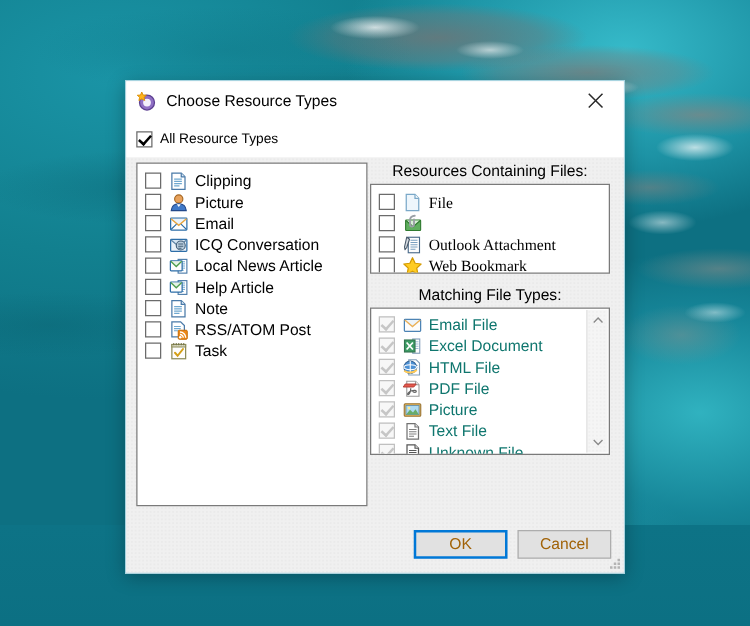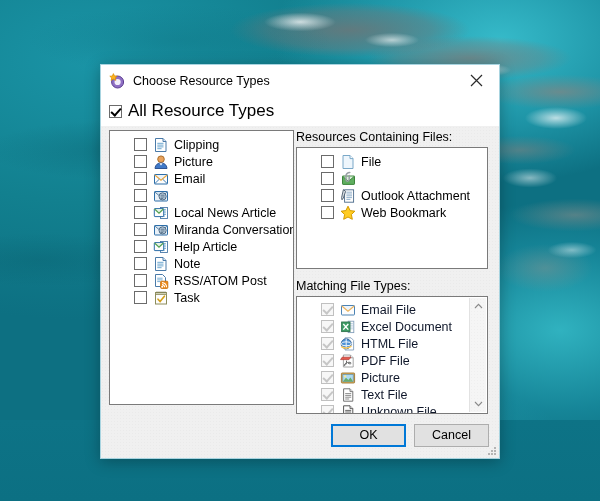--- a/index.html
+++ b/index.html
@@ -73,20 +73,21 @@
   #dialog {
     position: absolute;
     left: 100px; top: 64px;
     width: 400px; height: 395px;
     background: #f0f0f0;
     border: 1px solid #a8d4e0;
     box-sizing: border-box;
     box-shadow: 0 3px 14px rgba(0,0,0,0.28);
     font-size: 12px;
     color: #000;
+    text-align: center;
   }
 
   
   #titlebar {
     height: 31px;
     background: #ffffff;
     display: flex;
     align-items: center;
     box-sizing: border-box;
   }
@@ -139,21 +140,21 @@
     border-width: 0 2px 2px 0;
     transform: rotate(42deg);
   }
   .cb.disabled {
     border-color: #c0c0c0;
     background: #f7f7f7;
   }
   .cb.disabled.checked::after {
     border-color: #c6c6c6;
   }
-  .cb-label { margin-left: 6px; font-size: 17px; }
+  .cb-label { margin-left: 6px; font-size: 11px; }
 
   
   #content {
     position: absolute;
     left: 0; top: 61px;
     width: 398px; height: 332px;
     background: #f0f0f0;
     background-image:
       radial-gradient(rgba(0,0,0,0.022) 0.6px, transparent 0.6px);
     background-size: 3px 3px;
@@ -179,42 +180,42 @@
     margin-bottom: 3px;
     line-height: 14px;
   }
   .list-box {
     background: #ffffff;
     border: 1px solid #7a7a7a;
     box-sizing: border-box;
     overflow: hidden;
     position: relative;
   }
-  #files-list { height: 122px; padding: 5px 0 0 0; }
+  #files-list { height: 72px; padding: 5px 0 0 0; font-family: Liberation Serif, serif; }
   #filetypes-list { height: 118px; padding: 4px 0 0 0; }
 
   .row {
     display: flex;
     align-items: center;
     height: 17px;
-    padding-left: 24px;
+    padding-left: 6px;
     white-space: nowrap;
   }
   .row .ic {
     width: 16px; height: 16px;
     margin-left: 6px;
     flex: none;
     position: relative;
   }
   .row .txt {
     margin-left: 5px;
     font-size: 12.5px;
     line-height: 16px;
   }
-  .row.disabled .txt { color: #0f172a; }
+  .row.disabled .txt { color: #0f766e; }
 
   
   .vscroll {
     position: absolute;
     right: 1px; top: 1px;
     width: 16px; bottom: 1px;
     background: #f5f5f5;
     background-image: radial-gradient(rgba(0,0,0,0.025) 0.6px, transparent 0.6px);
     background-size: 3px 3px;
     border-left: 1px solid #e2e2e2;
@@ -235,21 +236,21 @@
     justify-content: flex-end;
     padding-right: 10px;
     box-sizing: border-box;
   }
   .btn {
     width: 75px; height: 23px;
     background: #e1e1e1;
     border: 1px solid #adadad;
     font-size: 12.5px;
     font-family: "Liberation Sans", sans-serif;
-    color: #000000;
+    color: #a16207;
     display: flex; align-items: center; justify-content: center;
     box-sizing: border-box;
     margin-left: 8px;
     cursor: default;
   }
   .btn.default {
     border: 2px solid #0078d7;
   }
   #grip {
     position: absolute;
@@ -340,47 +341,36 @@
         <div class="row">
           <span class="cb"></span>
           <span class="ic">
             <svg width="16" height="16" viewBox="0 0 16 16">
               <rect x="1.5" y="3.5" width="13" height="9.5" rx="0.6" fill="#e9f1f8" stroke="#2d6ea8" stroke-width="1"></rect>
               <path d="M1.8 4 L8 9.2 L14.2 4" fill="#d4e4f2" stroke="#5f86a8" stroke-width="1"></path>
               <circle cx="9.6" cy="8.4" r="3.6" fill="#b9cddd" stroke="#44607a" stroke-width="0.9"></circle>
               <path d="M7.6 7.2 H11.6 M7.6 9 H11.6 M7.6 10.6 H10.2" stroke="#44607a" stroke-width="0.8"></path>
             </svg>
           </span>
+          <span class="txt">ICQ Conversation</span>
         </div>
 
         <div class="row">
           <span class="cb"></span>
           <span class="ic">
             <svg width="16" height="16" viewBox="0 0 16 16">
               <rect x="7.5" y="2.5" width="7" height="11" fill="#ffffff" stroke="#4a7aa8" stroke-width="0.9"></rect>
               <path d="M9 4.4 H13 M9 6.1 H13 M9 7.8 H13 M9 9.5 H13 M9 11.2 H12" stroke="#6fa8d0" stroke-width="0.8"></path>
               <rect x="1.3" y="3.6" width="9.4" height="8" rx="0.6" fill="#fdfdfd" stroke="#2d6ea8" stroke-width="1"></rect>
               <path d="M1.6 4 L6 8.2 L10.4 4" fill="#e6f2e6" stroke="#4f9e4f" stroke-width="1.1"></path>
             </svg>
           </span>
           <span class="txt">Local News Article</span>
         </div>
 
-        <div class="row">
-          <span class="cb"></span>
-          <span class="ic">
-            <svg width="16" height="16" viewBox="0 0 16 16">
-              <rect x="1.5" y="3.5" width="13" height="9.5" rx="0.6" fill="#e9f1f8" stroke="#2d6ea8" stroke-width="1"></rect>
-              <path d="M1.8 4 L8 9.2 L14.2 4" fill="#d4e4f2" stroke="#5f86a8" stroke-width="1"></path>
-              <circle cx="9.6" cy="8.4" r="3.6" fill="#b9cddd" stroke="#44607a" stroke-width="0.9"></circle>
-              <path d="M7.6 7.2 H11.6 M7.6 9 H11.6 M7.6 10.6 H10.2" stroke="#44607a" stroke-width="0.8"></path>
-            </svg>
-          </span>
-          <span class="txt">Miranda Conversation</span>
-        </div>
 
         <div class="row">
           <span class="cb"></span>
           <span class="ic">
             <svg width="16" height="16" viewBox="0 0 16 16">
               <rect x="7.5" y="2.5" width="7" height="11" fill="#ffffff" stroke="#4a7aa8" stroke-width="0.9"></rect>
               <path d="M9 4.4 H13 M9 6.1 H13 M9 7.8 H13 M9 9.5 H13 M9 11.2 H12" stroke="#6fa8d0" stroke-width="0.8"></path>
               <rect x="1.3" y="3.6" width="9.4" height="8" rx="0.6" fill="#fdfdfd" stroke="#2d6ea8" stroke-width="1"></rect>
               <path d="M1.6 4 L6 8.2 L10.4 4" fill="#e6f2e6" stroke="#4f9e4f" stroke-width="1.1"></path>
             </svg>

